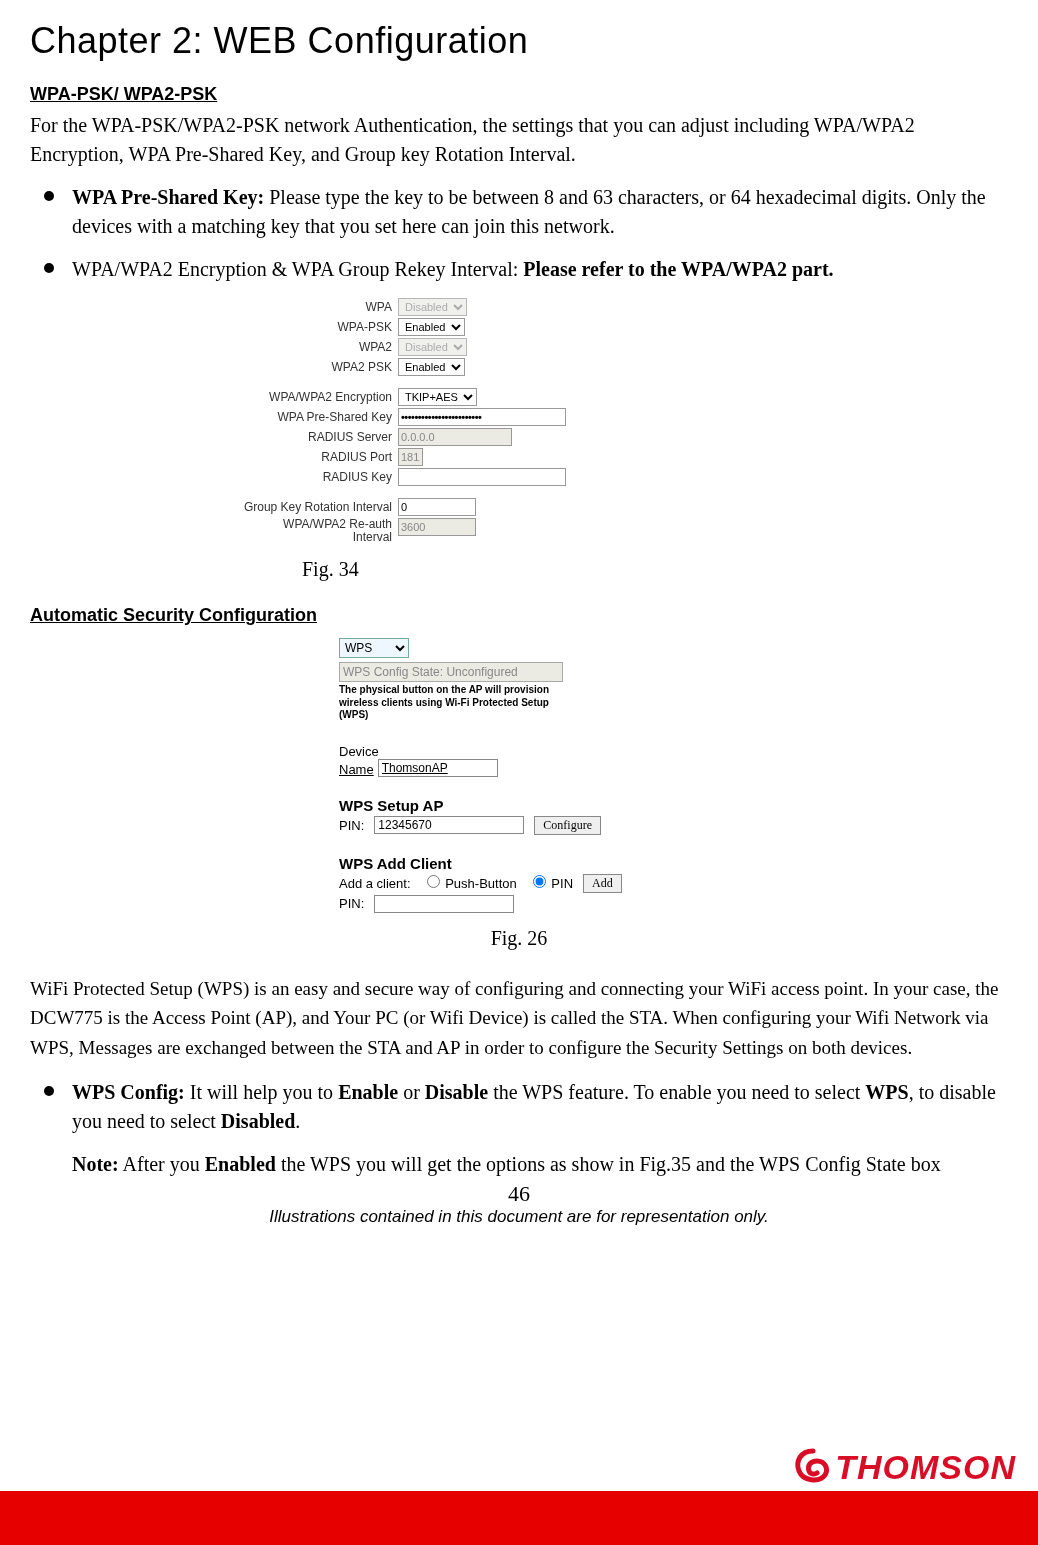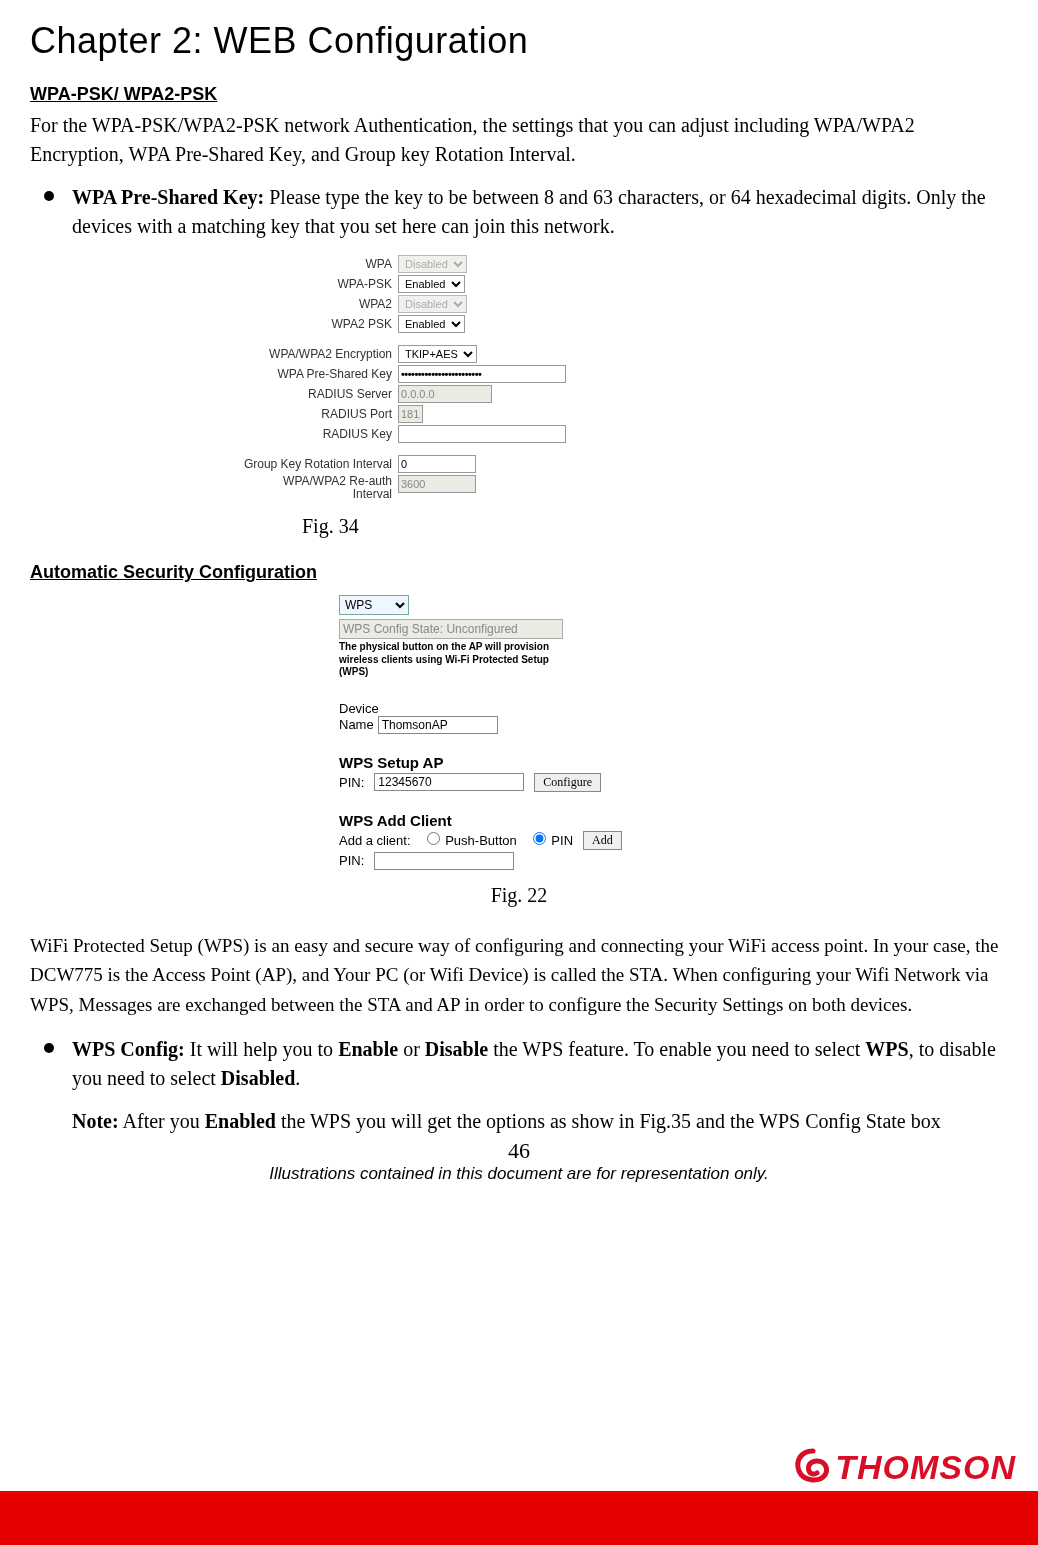--- a/index.html
+++ b/index.html
@@ -131,21 +131,21 @@
     padding: 2px 3px;
   }
   .fig35 .desc {
     margin-top: 2px;
     font-size: 10px;
     font-weight: 700;
     line-height: 1.25;
     width: 210px;
   }
   .fig35 .devname { margin-top: 22px; }
-  .fig35 .devname-row { display: flex; align-items: center; gap: 4px; }
+  .fig35 .devname-row { display: flex; align-items: flex-end; gap: 4px; text-decoration: underline; }
   .fig35 input[type=text] {
     font-size: 12px;
     border: 1px solid #888;
     height: 18px;
     padding: 1px 3px;
   }
   .fig35 .hdr {
     font-weight: 700;
     font-size: 15px;
     margin-top: 20px;
@@ -212,20 +212,23 @@
 <div class="page">
   <h1 class="chapter">Chapter 2: WEB Configuration</h1>
 
   <h2 class="section">WPA-PSK/ WPA2-PSK</h2>
   <p class="body">For the WPA-PSK/WPA2-PSK network Authentication, the settings that you can adjust including WPA/WPA2 Encryption, WPA Pre-Shared Key, and Group key Rotation Interval.</p>
 
   <ul class="bullets">
     <li>
       <span class="bold">WPA Pre-Shared Key:</span><span> Please type the key to be between 8 and 63 characters, or 64 hexadecimal digits. Only the devices with a matching key that you set here can join this network.</span>
     </li>
+    <li>
+      <span>WPA/WPA2 Encryption &amp; WPA Group Rekey Interval: </span><span class="bold">Please refer to the WPA/WPA2 part.</span>
+    </li>
   </ul>
 
   <div class="fig34">
     <div class="row">
       <span class="lbl">WPA</span>
       <select class="disabled" disabled=""><option>Disabled</option></select>
     </div>
     <div class="row">
       <span class="lbl">WPA-PSK</span>
       <select><option>Enabled</option></select>
@@ -242,21 +245,21 @@
     <div class="row">
       <span class="lbl">WPA/WPA2 Encryption</span>
       <select><option>TKIP+AES</option></select>
     </div>
     <div class="row">
       <span class="lbl">WPA Pre-Shared Key</span>
       <input type="text" style="width: 168px; font-weight: bold; letter-spacing: -0.5px;" value="••••••••••••••••••••••••">
     </div>
     <div class="row">
       <span class="lbl">RADIUS Server</span>
-      <input type="text" class="disabled" disabled="" style="width: 94px;" value="0.0.0.0">
+      <input type="text" class="disabled" disabled="" style="width: 114px;" value="0.0.0.0">
     </div>
     <div class="row">
       <span class="lbl">RADIUS Port</span>
       <input type="text" class="disabled" disabled="" style="width: 25px;" value="1812">
     </div>
     <div class="row">
       <span class="lbl">RADIUS Key</span>
       <input type="text" style="width: 168px;" value="">
     </div>
     <div class="spacer"></div>
@@ -301,21 +304,21 @@
       <label><input type="radio" name="addc" style=""> <span>Push-Button</span></label>
       <label><input type="radio" name="addc" checked="" style=""> <span>PIN</span></label>
       <button>Add</button>
     </div>
     <div class="pinrow" style="margin-top:2px">
       <span>PIN:</span>
       <input type="text" style="width: 140px;" value="">
     </div>
   </div>
 
-  <div class="fig-caption">Fig. 22</div>
+  <div class="fig-caption">Fig. 26</div>
 
   <p class="body2">WiFi Protected Setup (WPS) is an easy and secure way of configuring and connecting your WiFi access point. In your case, the DCW775 is the Access Point (AP), and Your PC (or Wifi Device) is called the STA.   When configuring your Wifi Network via WPS, Messages are exchanged between the STA and AP in order to configure the Security Settings on both devices.</p>
 
   <ul class="bullets">
     <li>
       <span class="bold">WPS Config:</span><span> It will help you to </span><span class="bold">Enable</span><span> or </span><span class="bold">Disable</span><span> the WPS feature. To enable you need to select </span><span class="bold">WPS</span><span>, to disable you need to select </span><span class="bold">Disabled</span><span>.</span>
     </li>
   </ul>
 
   <p class="indent-note">

